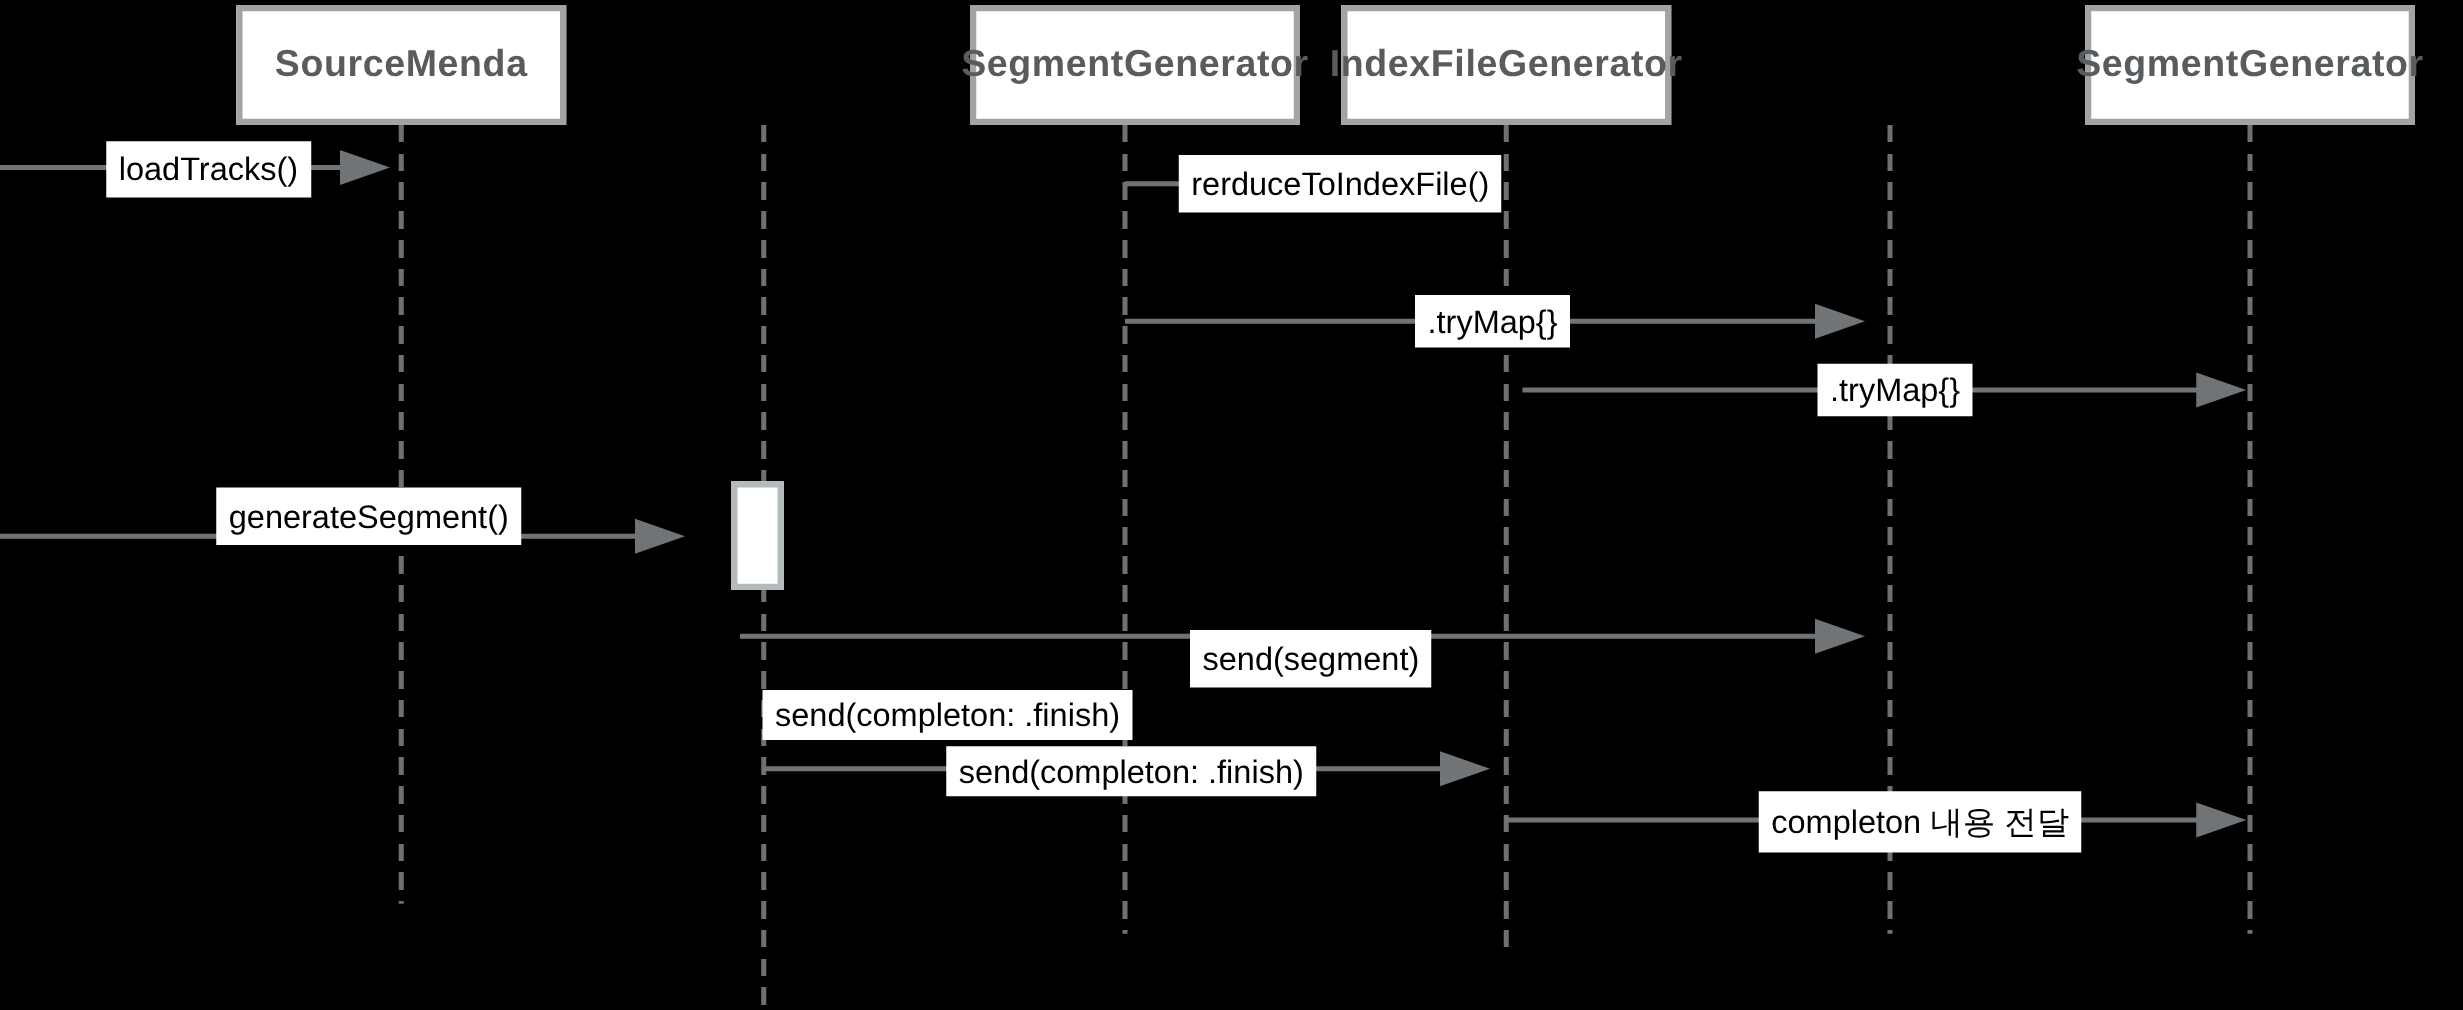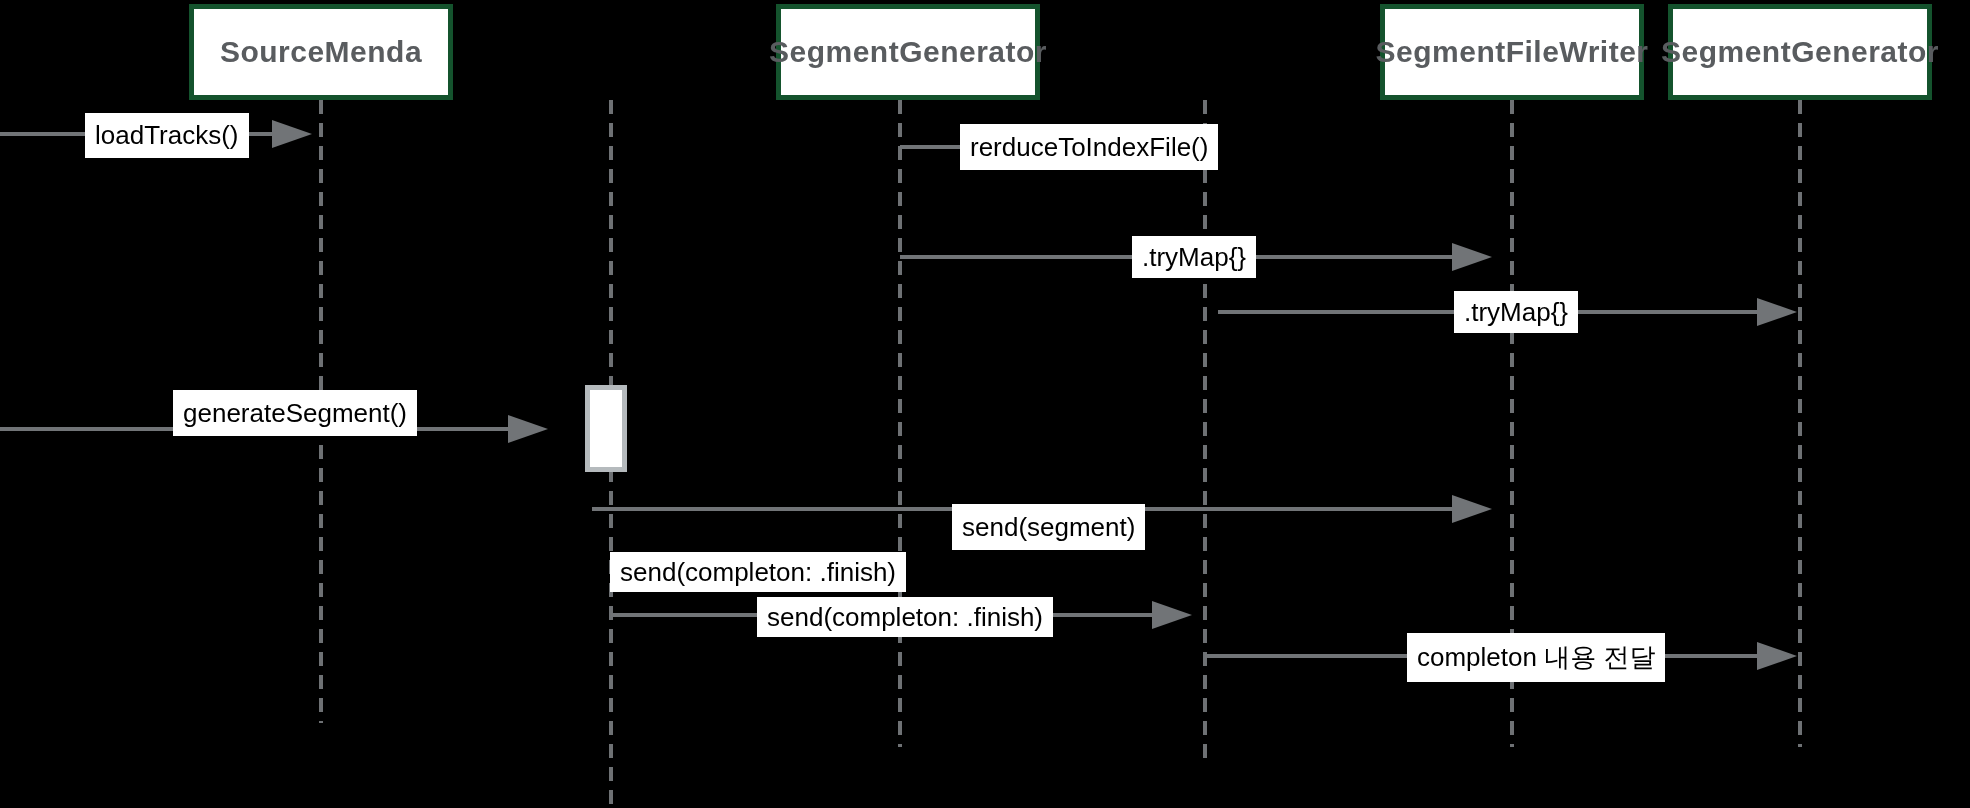--- a/index.html
+++ b/index.html
@@ -14,21 +14,21 @@
     background: #000000;
     overflow: hidden;
     font-family: "Liberation Sans", "DejaVu Sans", sans-serif;
   }
   .participant {
     position: absolute;
     top: 4px;
     height: 96px;
     width: 264px;
     background: #ffffff;
-    border: 5px solid #14532d;
+    border: 5px solid #a3a3a3;
     box-sizing: border-box;
     display: flex;
     align-items: center;
     justify-content: center;
     z-index: 5;
   }
   .participant-label {
     font-size: 30px;
     font-weight: bold;
     color: #595c5f;
@@ -89,34 +89,34 @@
     <div class="lifeline" style="left: 319px; top: 100px; height: 623px;"></div>
     <div class="participant" style="left: 189px;">
       <span class="participant-label">SourceMenda</span>
     </div>
     <div class="lifeline" style="left: 609px; top: 100px; height: 708px;"></div>
     <div class="lifeline" style="left: 898px; top: 100px; height: 647px;"></div>
     <div class="participant" style="left: 776px;">
       <span class="participant-label">SegmentGenerator</span>
     </div>
     <div class="lifeline" style="left: 1203px; top: 100px; height: 660px;"></div>
+    <div class="participant" style="left: 1073px;">
+      <span class="participant-label">IndexFileGenerator</span>
+    </div>
     <div class="lifeline" style="left: 1510px; top: 100px; height: 647px;"></div>
-    <div class="participant" style="left: 1380px;">
-      <span class="participant-label">SegmentFileWriter</span>
-    </div>
     <div class="lifeline" style="left: 1798px; top: 100px; height: 647px;"></div>
     <div class="participant" style="left: 1668px;">
       <span class="participant-label">SegmentGenerator</span>
     </div>
     <div class="arrow-line" style="left: 0px; top: 132px; width: 278px;"></div>
     <div class="arrow-head" style="left: 272px; top: 120px;"></div>
     <div class="message-label" style="left: 85px; top: 113px; min-width: 133px; height: 45px;">loadTracks()</div>
     <div class="arrow-line" style="left: 900px; top: 145px; width: 258px;"></div>
     <div class="arrow-head" style="left: 1152px; top: 133px;"></div>
-    <div class="message-label" style="left: 943px; top: 124px; min-width: 212px; height: 46px; margin-left: 17px;">rerduceToIndexFile()</div>
+    <div class="message-label" style="left: 943px; top: 124px; min-width: 212px; height: 46px;">rerduceToIndexFile()</div>
     <div class="arrow-line" style="left: 900px; top: 255px; width: 558px;"></div>
     <div class="arrow-head" style="left: 1452px; top: 243px;"></div>
     <div class="message-label" style="left: 1132px; top: 236px; min-width: 106px; height: 42px;">.tryMap{}</div>
     <div class="arrow-line" style="left: 1218px; top: 310px; width: 545px;"></div>
     <div class="arrow-head" style="left: 1757px; top: 298px;"></div>
     <div class="message-label" style="left: 1454px; top: 291px; min-width: 107px; height: 42px;">.tryMap{}</div>
     <div class="arrow-line" style="left: 0px; top: 427px; width: 514px;"></div>
     <div class="arrow-head" style="left: 508px; top: 415px;"></div>
     <div class="message-label" style="left: 173px; top: 390px; min-width: 197px; height: 46px;">generateSegment()</div>
     <div class="arrow-line" style="left: 592px; top: 507px; width: 866px;"></div>

